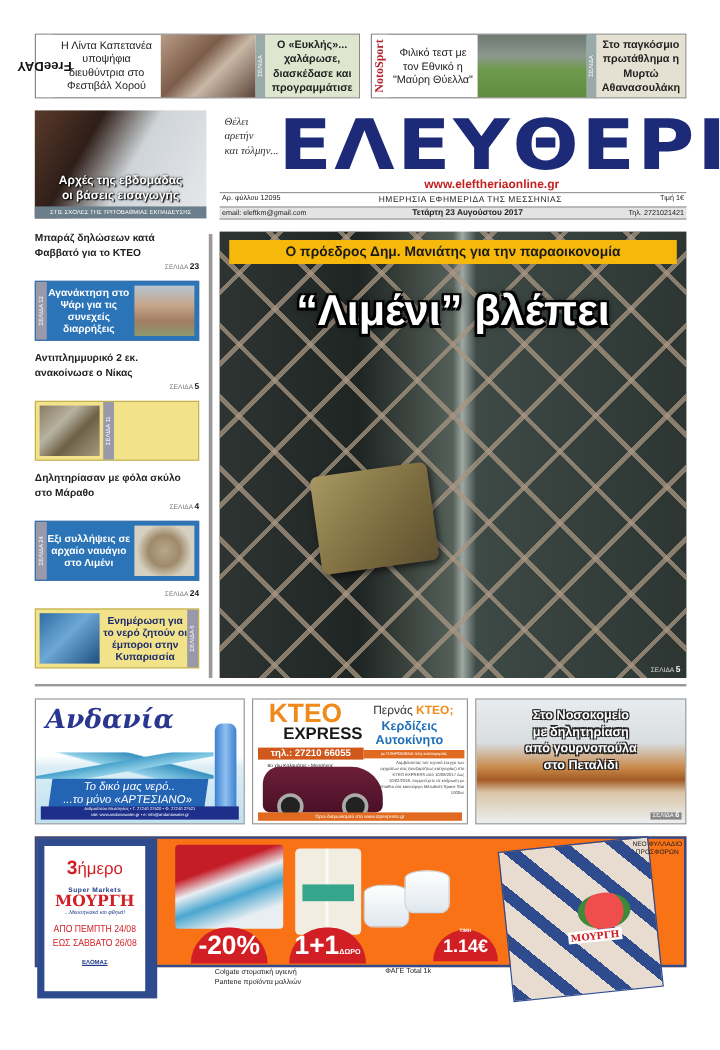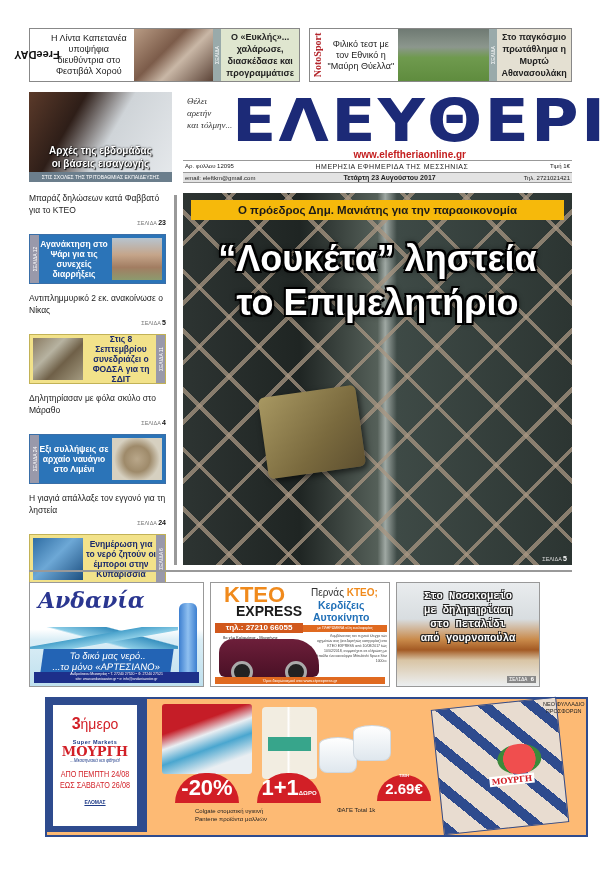--- a/index.html
+++ b/index.html
@@ -34,21 +34,21 @@
   .infobar .center { font-size: 7px; letter-spacing: 0.5px; }
   .infobar .date { font-weight: bold; font-size: 7px; }
 
   
   .exam { position: absolute; left: 29px; top: 92px; width: 143px; height: 90px; }
   .exam .title { position: absolute; left: 0; right: 0; bottom: 12px; color: #fff; font-weight: bold; font-size: 10px; text-align: center; line-height: 13px; text-shadow: 0 0 2px #000, 1px 1px 1px #000; }
   .exam .strip { position: absolute; left: 0; right: 0; bottom: 0; height: 10px; background: #6b7e8c; color: #fff; font-size: 5px; text-align: center; line-height: 10px; }
 
   
   .leftcol { position: absolute; left: 29px; top: 192px; width: 137px; }
-  .lstory { font-size: 8.5px; line-height: 12px; color: #222; }
+  .lstory { font-size: 8.5px; line-height: 12px; color: #222; font-weight: bold; }
   .lpage { font-size: 5.5px; text-align: right; color: #777; margin-top: 3px; }
   .lpage b { color: #111; font-size: 7px; }
   .lbox { height: 50px; display: flex; margin: 8px 0 8px 0; border: 1px solid #3a6fa8; }
   .lbox.blue { background: #2b74b8; color: #fff; }
   .lbox.yellow { background: #f2e28a; color: #1a2a6c; border-color: #c2b256; }
   .lbox .btext { flex: 1; font-size: 8.5px; font-weight: bold; line-height: 10px; text-align: center; display: flex; align-items: center; justify-content: center; }
   .lbox .bphoto { width: 50px; margin: 3px; }
   .lbox .bstrip { width: 9px; background: #99a; position: relative; }
   .lbox .bstrip span { position: absolute; left: 50%; top: 50%; transform: translate(-50%,-50%) rotate(-90deg); font-size: 5px; color: #fff; white-space: nowrap; }
   .colrule { position: absolute; left: 174px; top: 195px; width: 3px; height: 370px; background: #999; }
@@ -80,27 +80,27 @@
   .ad-kteo .addr { position: absolute; left: 12px; top: 52px; font-size: 4px; }
   .ad-kteo .r1 { position: absolute; left: 100px; top: 4px; font-size: 10px; color: #333; }
   .ad-kteo .r1 b { color: #f08a1c; }
   .ad-kteo .r2 { position: absolute; left: 102px; top: 16px; font-weight: bold; font-size: 10.5px; color: #1f6fb7; line-height: 12px; text-align: center; }
   .ad-kteo .r3 { position: absolute; left: 92px; top: 42px; width: 84px; height: 7px; background: #e06a20; color: #fff; font-size: 3.5px; line-height: 7px; text-align: center; }
   .ad-kteo .r4 { position: absolute; left: 104px; top: 51px; width: 72px; font-size: 3.5px; line-height: 5px; text-align: right; color: #444; }
   .ad-kteo .car { position: absolute; left: 8px; top: 56px; width: 100px; height: 38px; background: linear-gradient(180deg,#6d1f3a,#4a1026); border-radius: 14px 26px 6px 6px; }
   .ad-kteo .car::before, .ad-kteo .car::after { content: ""; position: absolute; bottom: -6px; width: 16px; height: 16px; border-radius: 50%; background: #222; border: 3px solid #aaa; }
   .ad-kteo .car::before { left: 12px; } .ad-kteo .car::after { right: 12px; }
   .ad-kteo .foot { position: absolute; left: 4px; right: 4px; bottom: 2px; height: 7px; background: #e06a20; color: #fff; font-size: 4px; line-height: 7px; text-align: center; }
-  .ad-pork { left: 396px; width: 144px; background: linear-gradient(180deg,#e9ecee 0%,#d8dde0 35%,#c98a4a 55%,#a35a24 65%,#d9c5a5 75%,#eceff1 100%); font-family: Liberation Mono, monospace; }
+  .ad-pork { left: 396px; width: 176px; background: linear-gradient(180deg,#e9ecee 0%,#d8dde0 35%,#c98a4a 55%,#a35a24 65%,#d9c5a5 75%,#eceff1 100%); }
   .ad-pork .ptext { position: absolute; left: 0; right: 0; top: 6px; text-align: center; color: #fff; font-weight: bold; font-size: 10.5px; line-height: 14px; text-shadow: -1px -1px 0 #222, 1px -1px 0 #222, -1px 1px 0 #222, 1px 1px 0 #222; }
   .ad-pork .ppage { position: absolute; right: 3px; bottom: 3px; background: #888; color: #fff; font-size: 5px; padding: 0 2px; }
   .ad-pork .ppage b { font-size: 6px; }
 
   
-  .bigad { position: absolute; left: 29px; top: 697px; width: 543px; height: 140px; border: 2px solid #2e4b8e; background: #fdba74; margin-left: 16px; }
+  .bigad { position: absolute; left: 29px; top: 697px; width: 543px; height: 109px; border: 2px solid #2e4b8e; background: #f97316; }
   .bigad .leftpanel { position: absolute; left: 0; top: 0; width: 100px; height: 133px; background: #2e4b8e; }
   .bigad .leftinner { position: absolute; left: 6px; top: 6px; width: 84px; height: 121px; background: #fff; text-align: center; }
   .bigad .three { font-size: 14px; color: #d21f26; margin-top: 10px; }
   .bigad .three b { font-size: 16px; }
   .bigad .sm1 { font-size: 5.5px; font-weight: bold; color: #1f3b88; letter-spacing: 0.5px; margin-top: 6px; }
   .bigad .sm2 { font-family: "DejaVu Serif", serif; font-weight: bold; font-size: 13px; color: #d21f26; line-height: 13px; }
   .bigad .sm3 { font-size: 4.5px; color: #1f3b88; font-style: italic; }
   .bigad .dates { font-size: 8.5px; color: #d21f26; line-height: 11px; margin-top: 6px; transform: scaleX(0.85); }
   .bigad .ellogo { font-size: 5px; color: #1f3b88; font-weight: bold; margin-top: 8px; text-decoration: underline; }
   .prod { position: absolute; }
@@ -190,57 +190,54 @@
       </div>
     <div class="btext">Αγανάκτηση στο Ψάρι για τις συνεχείς διαρρήξεις</div>
     <div class="bphoto ph-house"></div>
   </div>
   <div>
     <div class="lstory">Αντιπλημμυρικό 2 εκ. ανακοίνωσε ο Νίκας</div>
     <div class="lpage"><span>ΣΕΛΙΔΑ</span> <b>5</b></div>
   </div>
   <div class="lbox yellow">
     <div class="bphoto ph-trash"></div>
-    <div class="btext">Στις 8 Σεπτεμβρίου συνεδριάζει ο ΦΟΔΣΑ για τη ΣΔΙΤ</div>
     <div class="bstrip">
         <span>ΣΕΛΙΔΑ 11</span>
       </div>
   </div>
   <div>
     <div class="lstory">Δηλητηρίασαν με φόλα σκύλο στο Μάραθο</div>
     <div class="lpage"><span>ΣΕΛΙΔΑ</span> <b>4</b></div>
   </div>
   <div class="lbox blue">
     <div class="bstrip">
         <span>ΣΕΛΙΔΑ 24</span>
       </div>
     <div class="btext">Εξι συλλήψεις σε αρχαίο ναυάγιο στο Λιμένι</div>
     <div class="bphoto ph-jug"></div>
   </div>
   <div>
-    <div class="lstory">Η γιαγιά απάλλαξε τον εγγονό για τη ληστεία</div>
     <div class="lpage"><span>ΣΕΛΙΔΑ</span> <b>24</b></div>
   </div>
   <div class="lbox yellow">
     <div class="bphoto ph-water"></div>
     <div class="btext">Ενημέρωση για το νερό ζητούν οι έμποροι στην Κυπαρισσία</div>
     <div class="bstrip">
         <span>ΣΕΛΙΔΑ 6</span>
       </div>
   </div>
 </div>
 <div class="colrule"></div>
 
 <div class="main">
   <div class="mesh"></div>
   <div class="lock"></div>
   <div class="kicker">Ο πρόεδρος Δημ. Μανιάτης για την παραοικονομία</div>
   <div class="headline">
-    <div>“Λουκέτα” ληστεία</div>
-    <div>το Επιμελητήριο</div>
+    <div>“Λιμένι” βλέπει</div>
   </div>
   <div class="mpage"><span>ΣΕΛΙΔΑ</span> <b>5</b></div>
 </div>
 <div class="hrule"></div>
 
 <div class="ad ad-andania">
   <div class="brand">Ανδανία</div>
   <div class="mtn"></div>
   <div class="bottle"></div>
   <div class="slogan">
@@ -266,22 +263,22 @@
   <div class="r3">με ΠΛΗΡΩΜΕΝΑ τέλη κυκλοφορίας</div>
   <div class="r4">Λαμβάνοντας τον τεχνικό έλεγχο των οχημάτων σας (ανεξαρτήτως κατηγορίας) στο ΚΤΕΟ EXPRESS από 10/08/2017 έως 10/02/2018, συμμετέχετε σε κλήρωση με έπαθλο ένα καινούργιο Mitsubishi Space Star 1000cc</div>
   <div class="car"></div>
   <div class="foot">Όροι διαγωνισμού στο www.ctpexpress.gr</div>
 </div>
 
 <div class="ad ad-pork">
   <div class="ptext">
     <div>Στο Νοσοκομείο</div>
     <div>με δηλητηρίαση</div>
+    <div>από γουρνοπούλα</div>
     <div>στο Πεταλίδι</div>
-    <div>από γουρνοπούλα</div>
   </div>
   <div class="ppage"><span>ΣΕΛΙΔΑ</span> <b>6</b></div>
 </div>
 
 <div class="bigad">
   <div class="leftpanel">
     <div class="leftinner">
       <div class="three"><b>3</b><span>ήμερο</span></div>
       <div class="sm1">Super Markets</div>
       <div class="sm2">ΜΟΥΡΓΗ</div>
@@ -296,21 +293,21 @@
   <div class="prod colgate"></div>
   <div class="prod pantene"></div>
   <div class="badge b1">-20%</div>
   <div class="badge b2"><span>1+1</span><small>ΔΩΡΟ</small></div>
   <div class="cap1">
     <div>Colgate στοματική υγιεινή</div>
     <div>Pantene προϊόντα μαλλιών</div>
   </div>
   <div class="yog yog1"></div>
   <div class="yog yog2"></div>
-  <div class="price"><small>ΤΙΜΗ</small><span>2.69€</span></div>
+  <div class="price"><small>ΤΙΜΗ</small><span>1.14€</span></div>
   <div class="cap2">ΦΑΓΕ Total 1k</div>
   <div class="flyer">
     <div class="melon"></div>
     <div class="mname">ΜΟΥΡΓΗ</div>
   </div>
   <div class="newfly">
     <div>ΝΕΟ ΦΥΛΛΑΔΙΟ</div>
     <div>ΠΡΟΣΦΟΡΩΝ</div>
   </div>
 </div>

